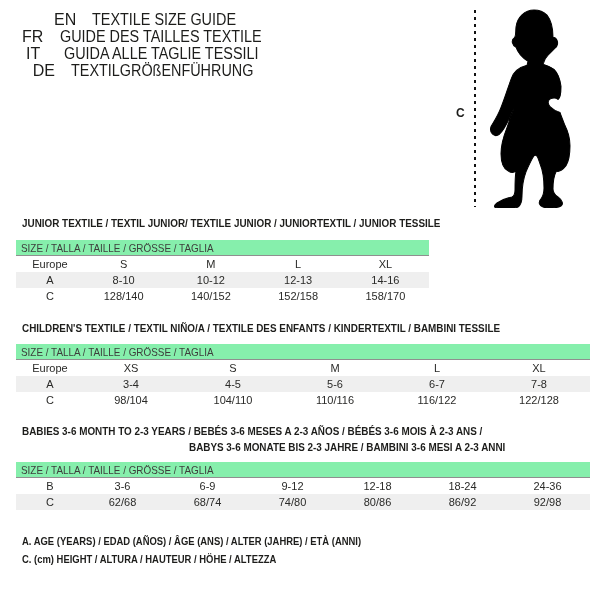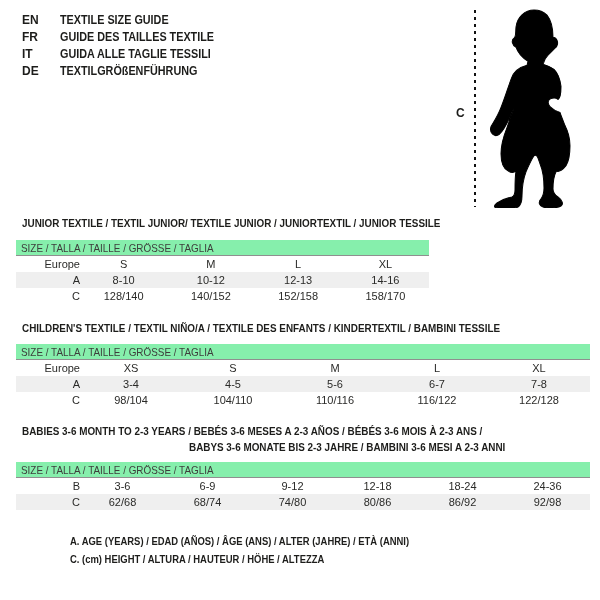--- a/index.html
+++ b/index.html
@@ -8,52 +8,52 @@
     font-family:"Liberation Sans", sans-serif; color:#1d1d1b; overflow:hidden;
   }
   
   .sx90, .sx86, .sx82 { display:inline-block; transform-origin:0 50%; white-space:nowrap; }
   .sx90 { transform:scaleX(0.90); }
   .sx86 { transform:scaleX(0.86); }
   .sx82 { transform:scaleX(0.82); }
 
   
   .langs { position:absolute; left:22px; top:12px; }
-  .lang-row { display:flex; align-items:center; height:16.8px; font-size:12px; font-weight:700; }
+  .lang-row { display:flex; align-items:center; height:16.8px; font-size:16px; font-weight:400;justify-content:center; }
   .lang-code { width:38px; }
 
   
   .measure-line {
     position:absolute; left:474px; top:10px; width:2px; height:197px;
     background-image:repeating-linear-gradient(to bottom, #111 0px, #111 3px, transparent 3px, transparent 7px);
   }
   .measure-label { position:absolute; left:456px; top:106px; font-size:12px; font-weight:700; }
   .baby { position:absolute; left:487px; top:7px; width:100px; height:201px; }
 
   
   .sec-title { position:absolute; left:22px; font-size:11.5px; font-weight:700; line-height:16px; white-space:nowrap; }
   .st1 { top:215px; } .st2 { top:320px; } .st3 { top:423px;text-align:right; }
 
   
   .size-table { position:absolute; left:16px; border-collapse:collapse; table-layout:fixed; font-size:11px; }
   .tbl1 { top:240px; width:413px; }
   .tbl2 { top:344px; width:574px; }
   .tbl3 { top:462px; width:574px; }
   .size-table td { height:16px; padding:0; text-align:center; font-weight:400; color:#2a2a28; }
-  .size-table td.lbl { text-align:right; padding-left:4px; }
+  .size-table td.lbl { text-align:center; padding-left:4px; }
   .size-table col.c-lbl { width:64px; }
   tr.shade td { background:#efefef; }
   tr.bar td {
     background:#86efac; border-bottom:1px solid #8f8f8f; text-align:left;
     padding-left:5px; height:15px; color:#3d3d3b; font-weight:400;
   }
 
   
   .legend { position:absolute; left:22px; top:535px; }
-  .legend-line { height:17.6px; font-size:11.5px; font-weight:700;margin-left:48px; }
+  .legend-line { height:17.6px; font-size:11.5px; font-weight:700; }
 </style>
 </head>
 <body>
 
 <div class="page">
 
   <div class="langs">
     <div class="lang-row">
       <span class="lang-code">EN</span>
       <span class="sx90">TEXTILE SIZE GUIDE</span>

